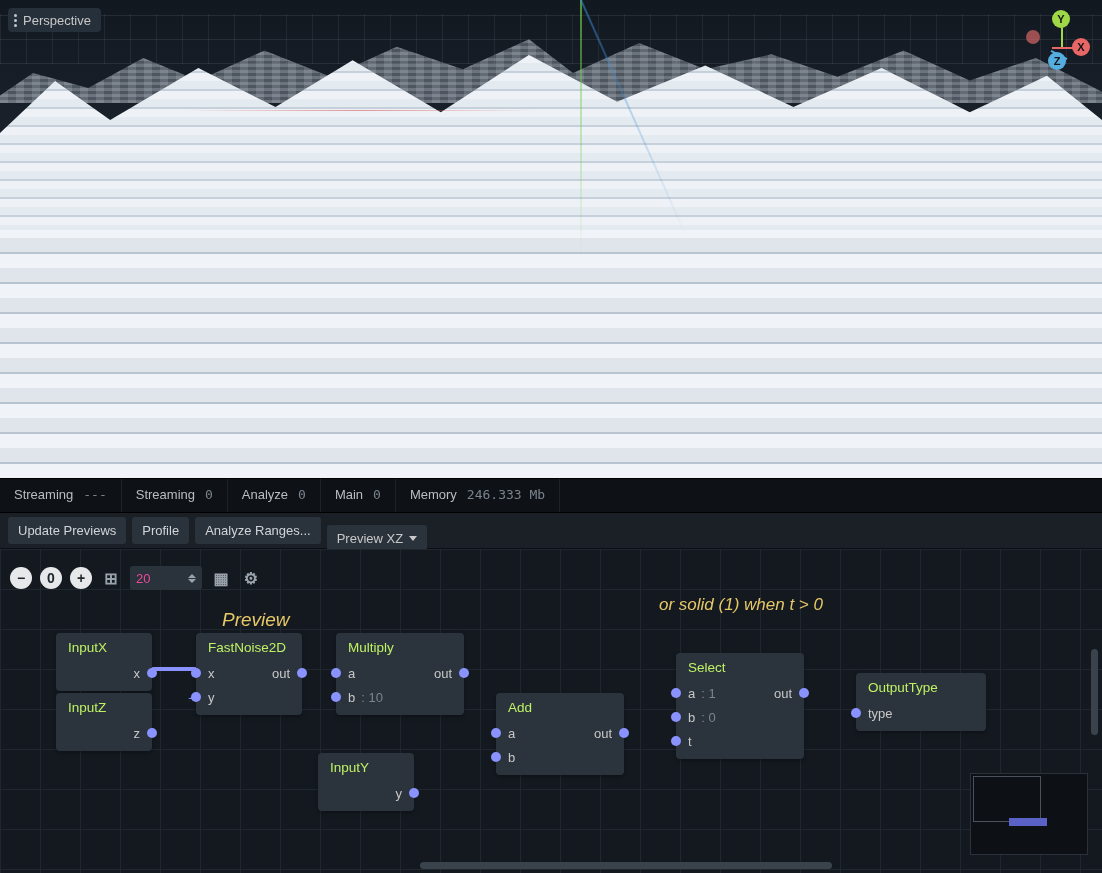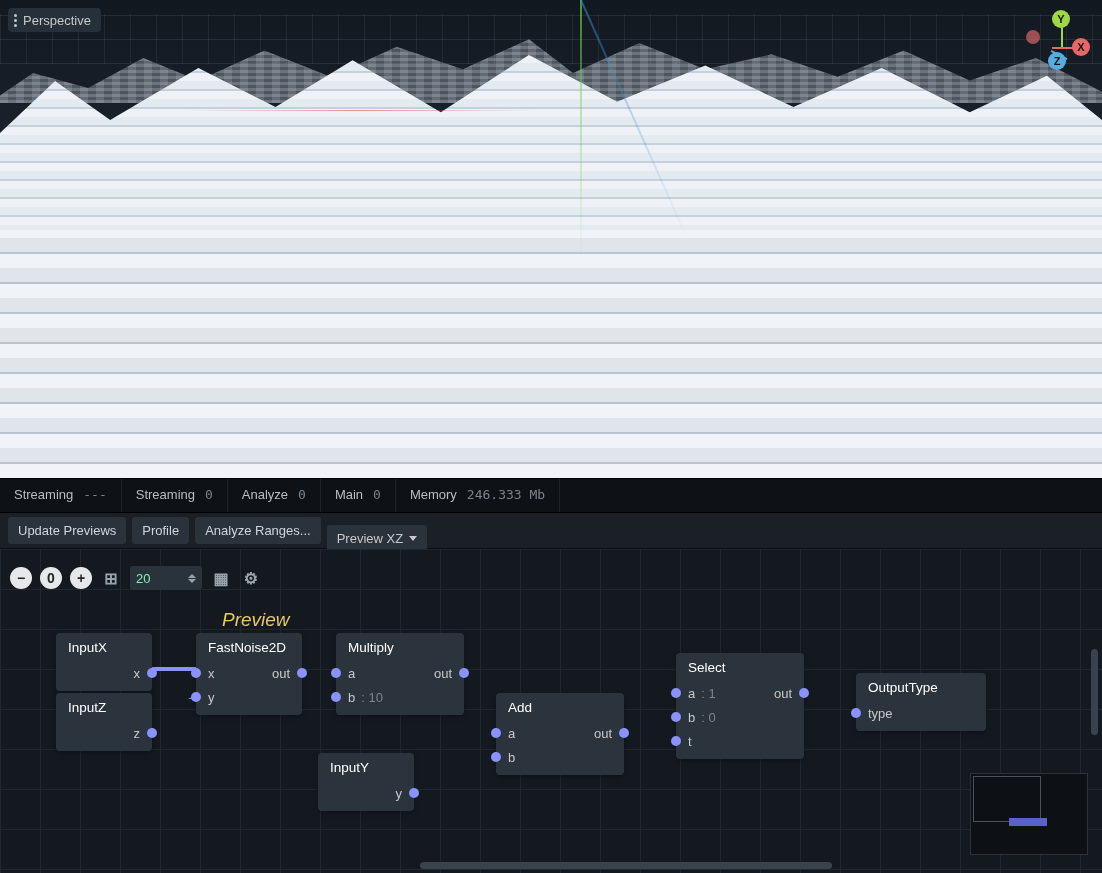--- a/index.html
+++ b/index.html
@@ -97,21 +97,21 @@
 
 .iconrow {
   position:absolute; left:10px; top:566px; display:flex; align-items:center; gap:8px; z-index:10;
 }
 .iconbtn {
   width:22px;height:22px;border-radius:11px;background:#e6e8ea;color:#20262e;
   display:flex;align-items:center;justify-content:center;font-weight:700;font-size:14px;
 }
 .iconbtn.sq { border-radius:3px; background:transparent; color:#9aa3ac; font-size:16px;}
 .spin { display:flex;align-items:center; background:#2a323b; border-radius:3px; padding:2px 6px; gap:8px; height:24px; }
-.spin input { width:44px; background:transparent; border:none; color:#86efac; font-size:13px; }
+.spin input { width:44px; background:transparent; border:none; color:#ec4899; font-size:13px; }
 .updown { display:flex; flex-direction:column; gap:1px;}
 .updown span{width:0;height:0;border-left:4px solid transparent;border-right:4px solid transparent;}
 .updown .u{border-bottom:4px solid #9aa3ac;}
 .updown .d{border-top:4px solid #9aa3ac;}
 
 
 .graph {
   position: relative;
   width:100%; height: 324px;
   background:#141920;
@@ -123,21 +123,21 @@
 }
 .annot { position:absolute; color:#e6c867; font-style:italic; font-size:17px; text-align:center; line-height:1.4; }
 .annot.h1 { left:222px; top:58px; font-size:19px;}
 .annot.h2 { left:636px; top:44px; width:210px;}
 
 .node {
   position:absolute; background:#2b333c; border-radius:4px;
   min-width:96px; padding-bottom:6px;
   box-shadow:0 2px 4px rgba(0,0,0,.3);
 }
-.node .title { padding:7px 12px 6px; color:#ffffff; font-size:13.5px; }
+.node .title { padding:7px 12px 6px; color:#bef264; font-size:13.5px; }
 .row { display:flex; align-items:center; height:24px; padding:0 12px; position:relative; font-size:13px;}
 .row.r { justify-content:flex-end; }
 .row.lr { justify-content:space-between;}
 .extra { color:#7c848d; margin-left:6px;}
 .port {
   position:absolute; width:10px; height:10px; border-radius:50%;
   background:#8a92ff; top:50%; transform:translateY(-50%);
 }
 .port.left{left:-5px;} .port.right{right:-5px;}
 
@@ -245,20 +245,21 @@
     <path d="M146 180 C175 180 175 148 204 148"></path>
     <path d="M298 120 C320 120 324 120 344 120"></path>
     <path d="M436 120 C470 120 470 180 504 180"></path>
     <path d="M406 240 C450 240 460 208 504 208"></path>
     <path d="M596 180 C640 180 640 196 684 196"></path>
     <path d="M780 140 C820 140 820 160 864 160"></path>
   </svg>
 
   <div class="annot h1">Preview</div>
   <div class="annot h2">
+    <div>or solid (1) when t &gt; 0</div>
   </div>
 
   <div class="node" style="left:56px;top:84px;width:96px">
     <div class="title">InputX</div>
     <div class="row r">
         <span>x</span>
         <span class="port right"></span>
       </div>
   </div>
 

